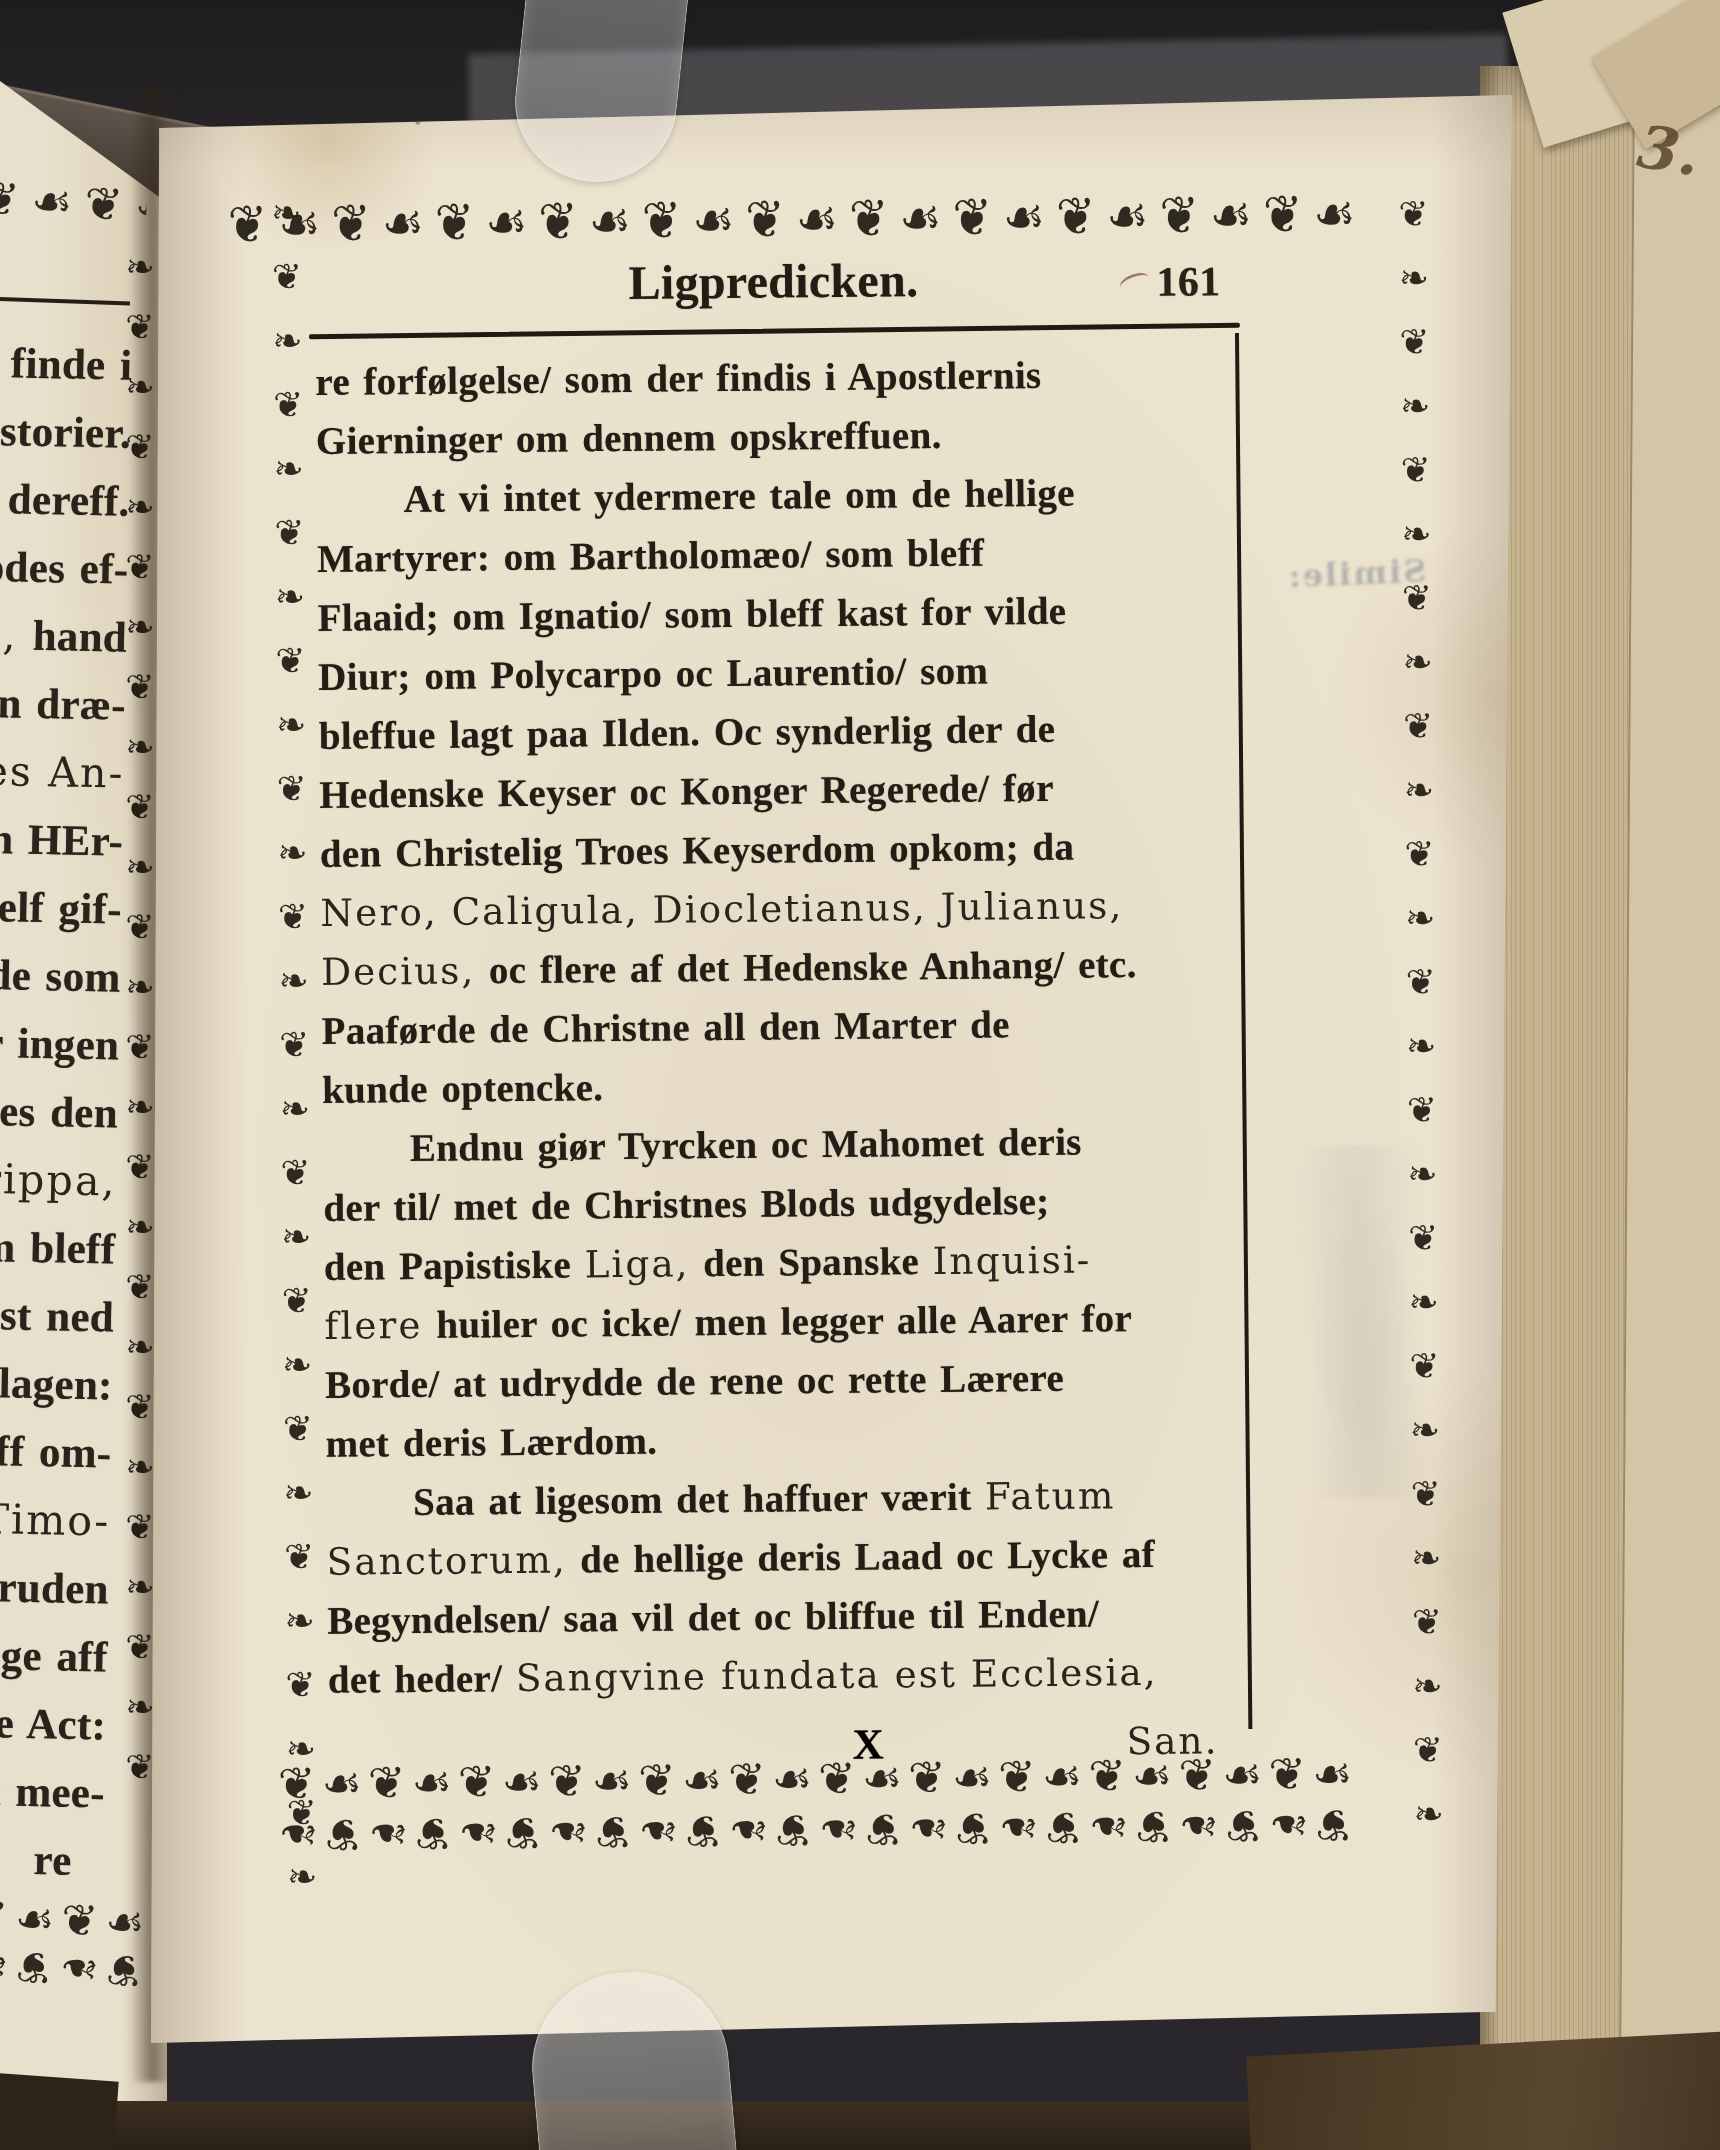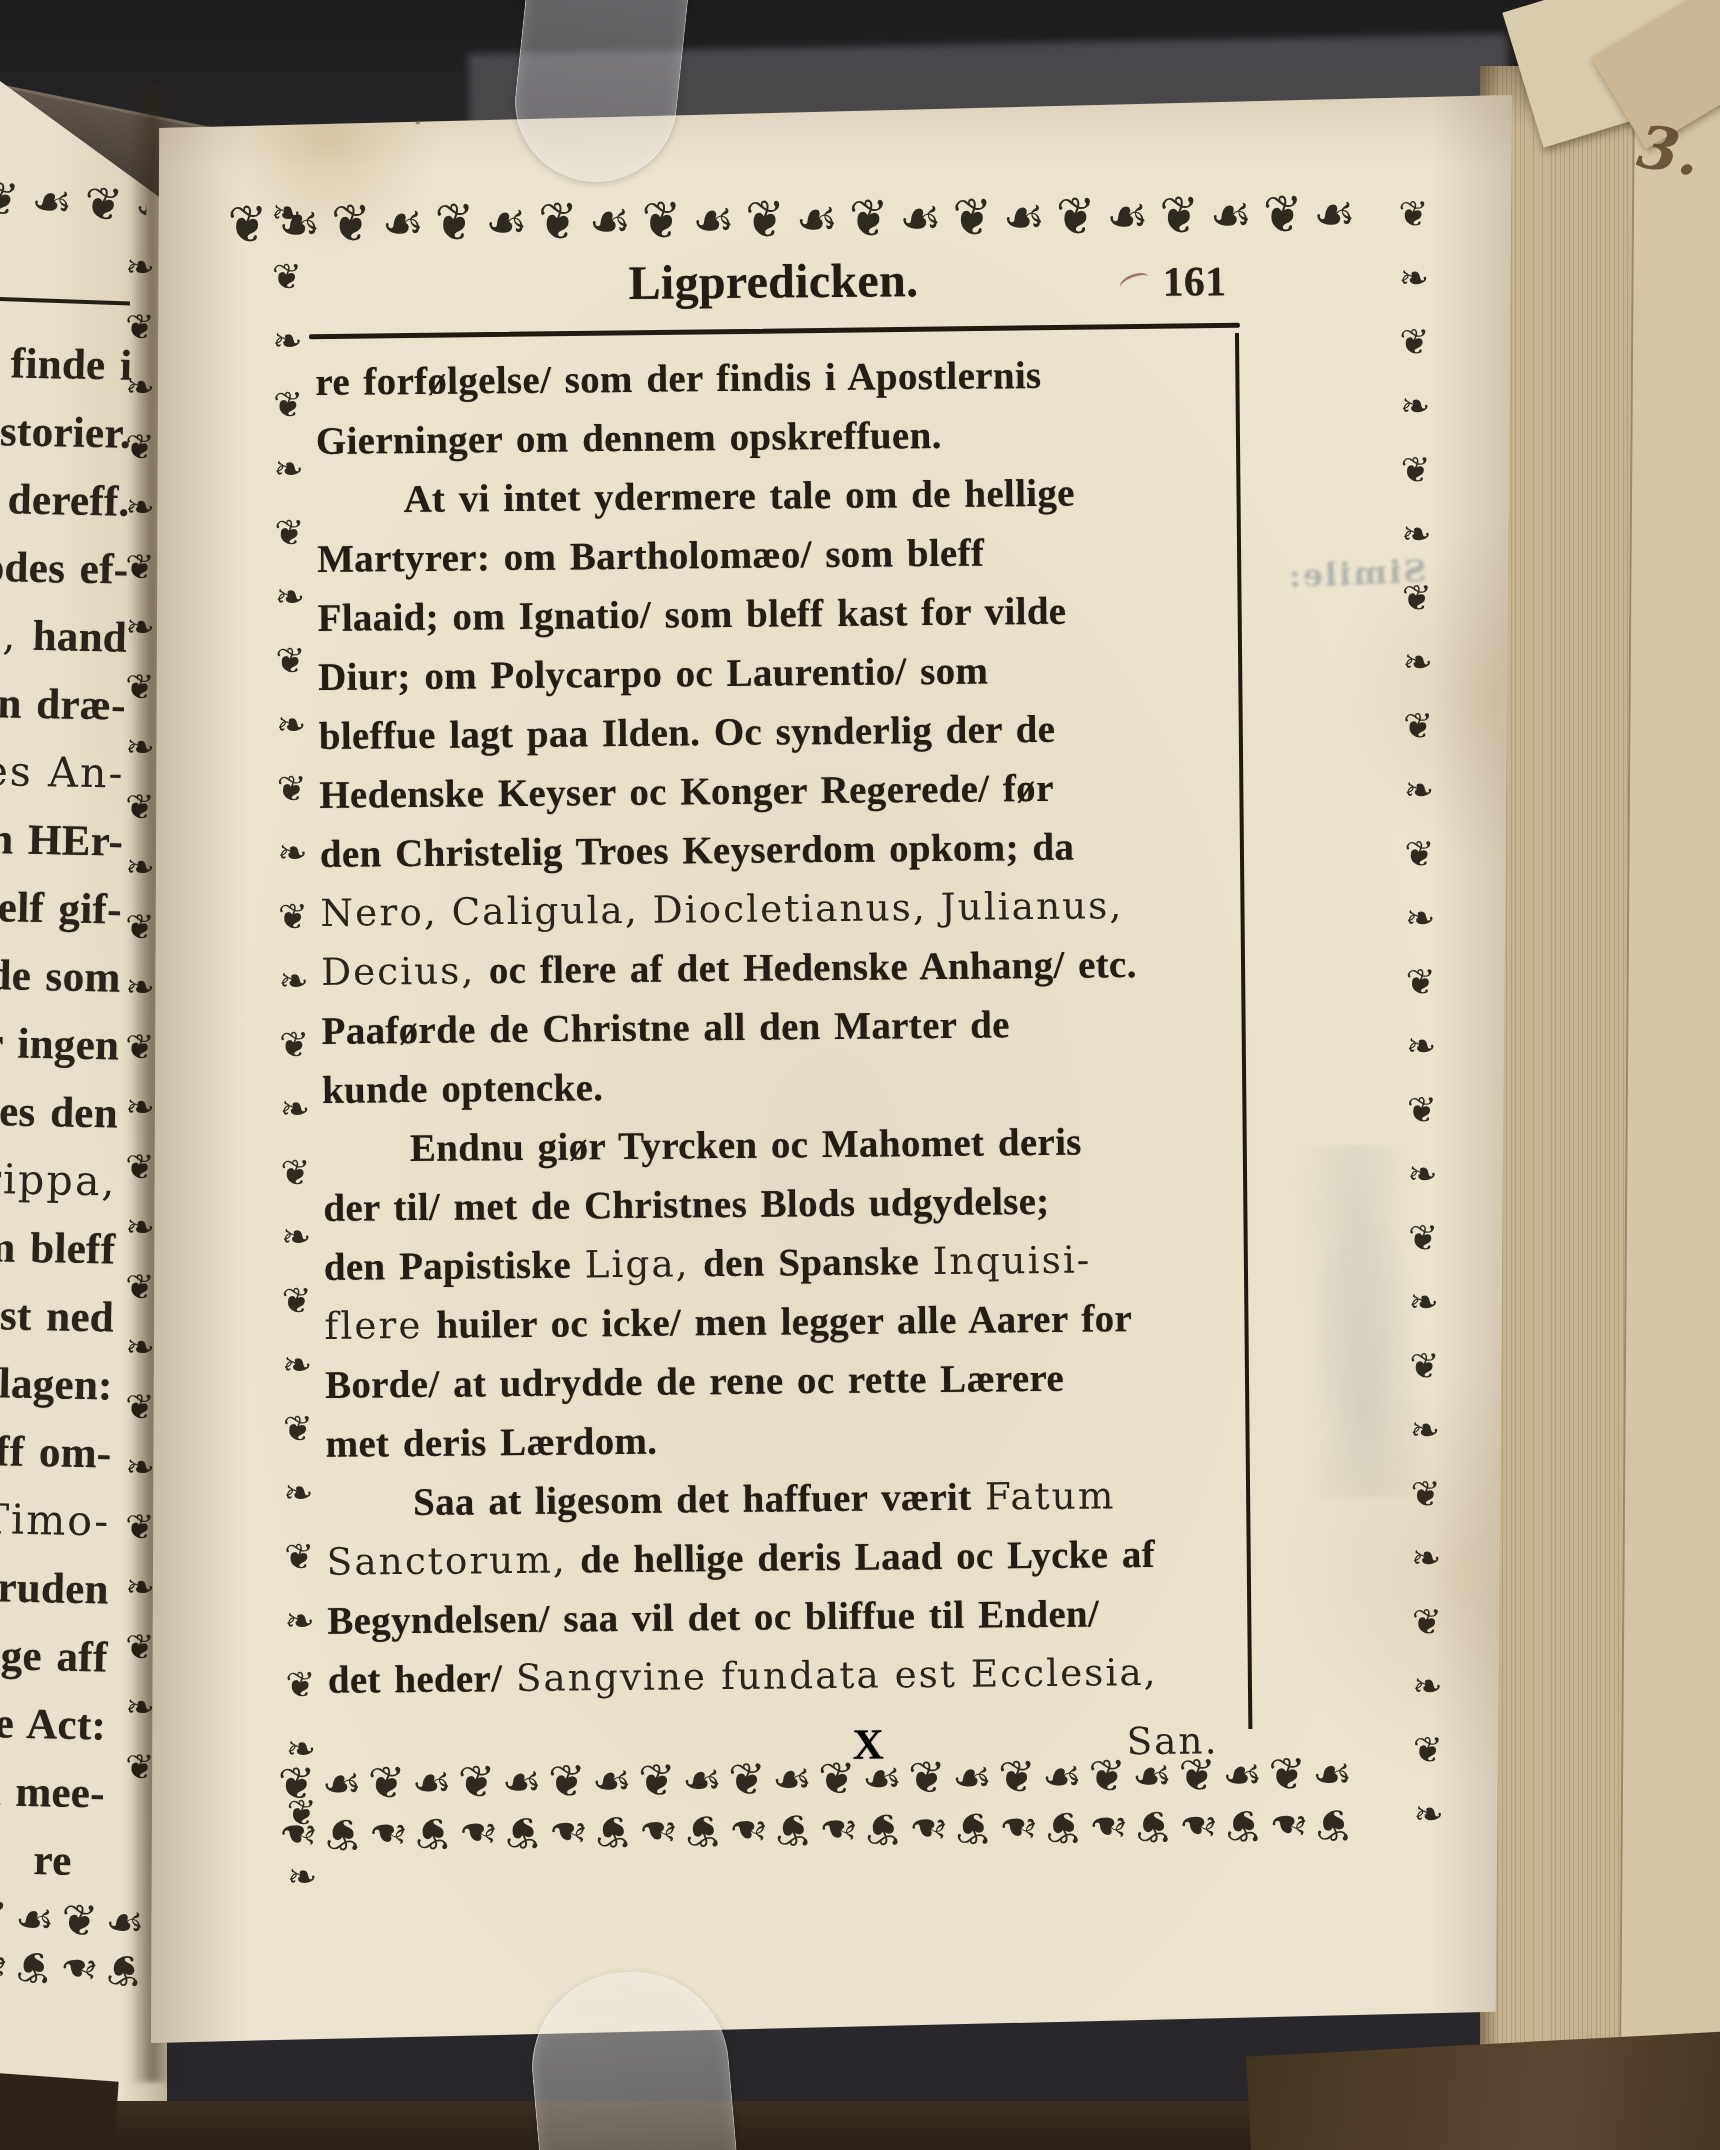--- a/index.html
+++ b/index.html
@@ -85,21 +85,21 @@
           overflow:hidden;}
   .orn-right{position:absolute;left:1226px;top:108px;height:1689px;width:65px;
           writing-mode:vertical-rl;text-orientation:upright;font-size:36px;letter-spacing:23px;
           overflow:hidden;}
   .orn-bottom{position:absolute;left:120px;top:1663px;width:1207px;height:108px;overflow:hidden;}
   .orn-bottom div{font-size:45px;letter-spacing:6px;white-space:nowrap;line-height:50px;}
   .orn-bottom div:last-child{transform:scaleY(-1);}
   
   .hdr{position:absolute;left:171px;top:162px;width:918px;text-align:center;
           font-size:48px;font-weight:700;color:#221c15;letter-spacing:1px;}
-  .pagenum{position:absolute;left:1013px;top:170px;width:76px;text-align:center;
+  .pagenum{position:absolute;left:1013px;top:170px;width:76px;text-align:left;
           font-size:42px;font-weight:700;color:#2a2218;}
   .hdr-rule{position:absolute;left:165px;top:237px;width:931px;height:5px;background:#201a13;
           border-radius:2px;transform:rotate(-.15deg);}
   .v-rule{position:absolute;left:1091px;top:246px;width:4px;height:1396px;background:#201a13;}
   
   .body-text{position:absolute;left:171px;top:256px;width:920px;}
   .body-text .tline{white-space:nowrap;height:59px;line-height:59px;font-size:39px;color:#241d15;}
   .tline.ind{padding-left:87px;}
   .f{font-family:"Liberation Serif",serif;font-weight:700;letter-spacing:0.3px;word-spacing:3.5px;
      text-shadow:0 0 1px rgba(34,24,12,.55);}

